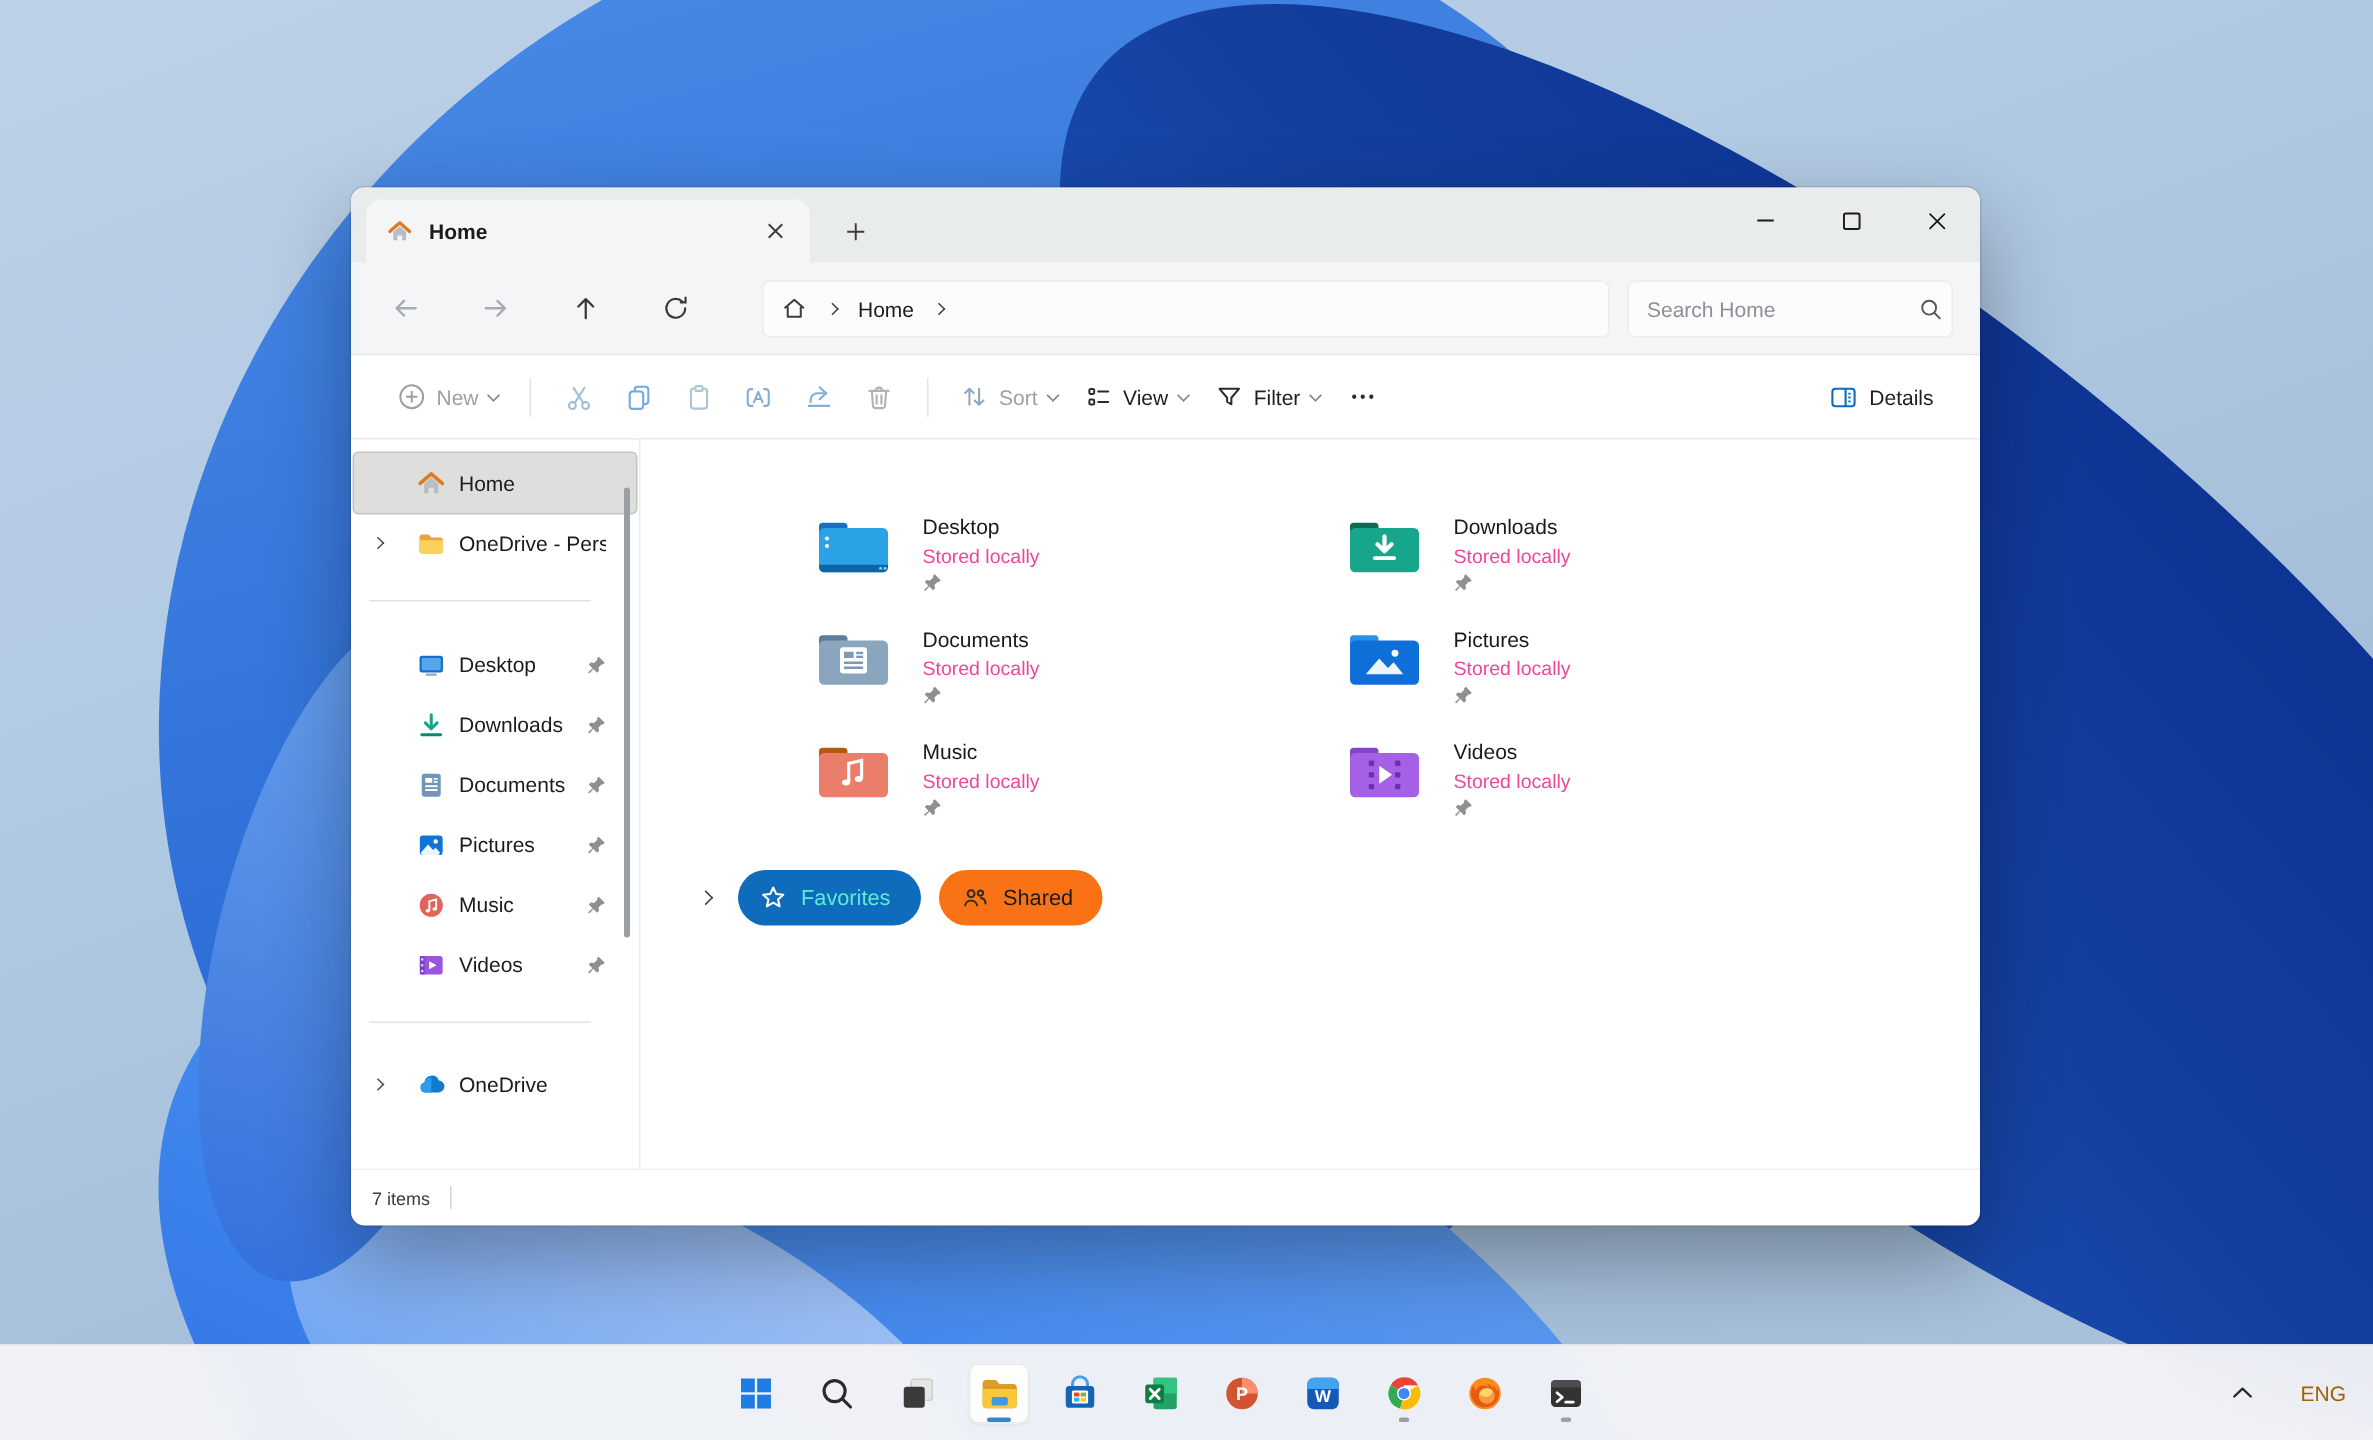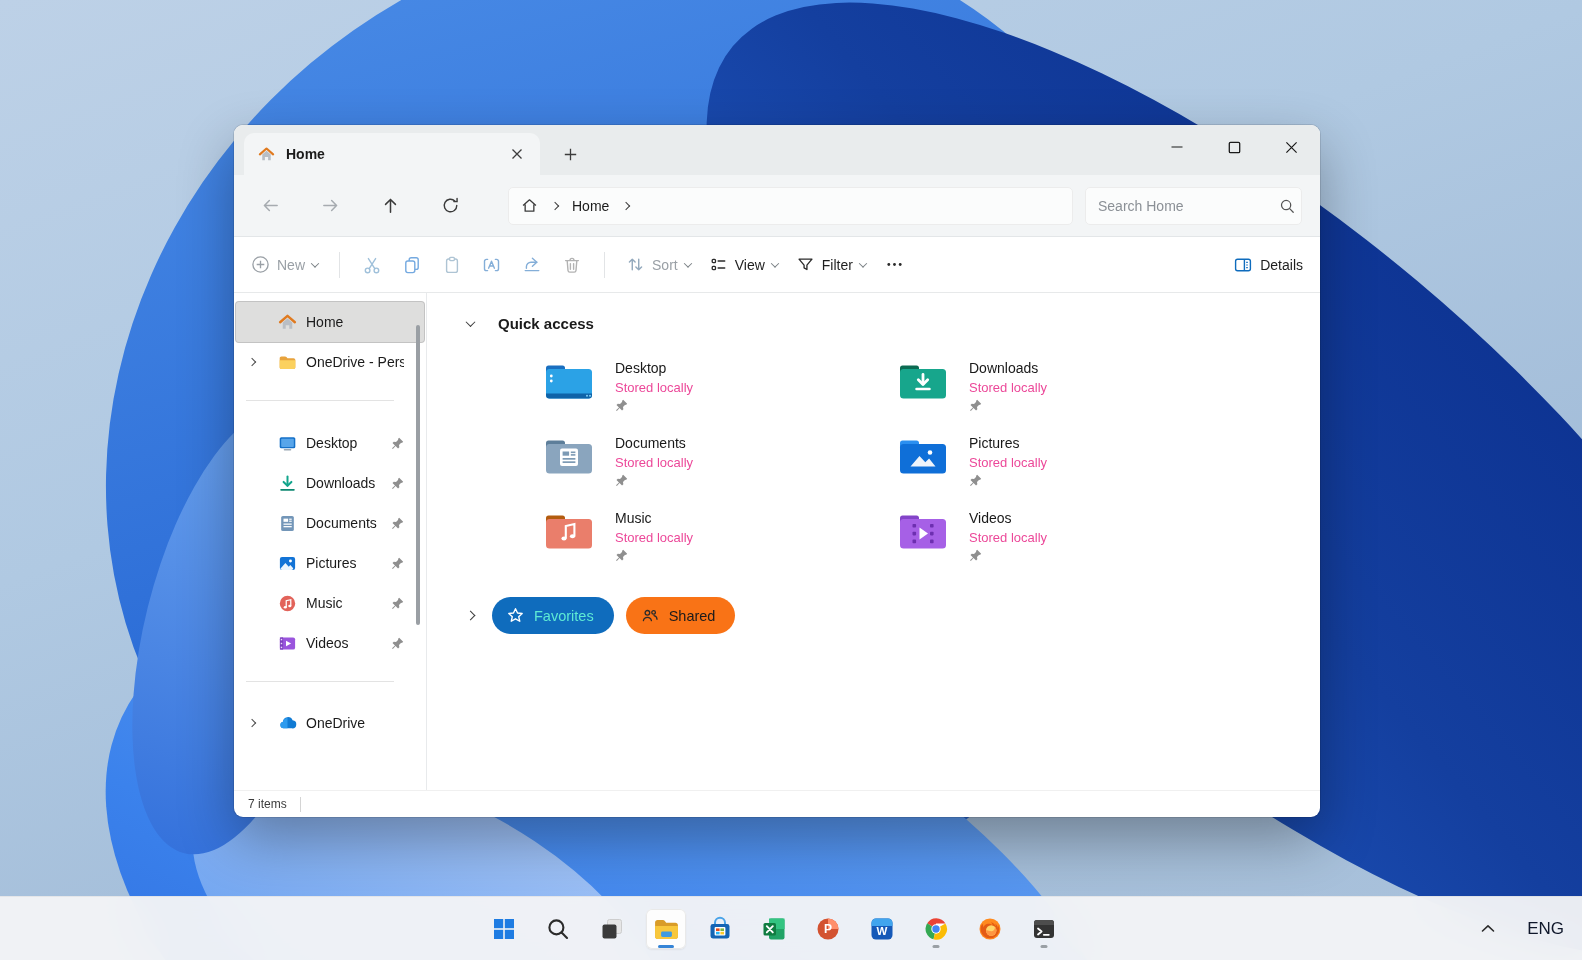--- a/index.html
+++ b/index.html
@@ -40,21 +40,21 @@
   .nav-btn:last-of-type{margin-right:0}
   .breadcrumb{flex:1;height:38px;margin-left:18px;background:#fbfcfc;border:1px solid #ececec;border-radius:5px;
     display:flex;align-items:center;padding:0 12px;font-size:14px;color:#1b1b1b}
   .crumb-sep{margin:0 14px}
   .searchbox{width:217px;height:38px;margin:0 18px 0 12px;background:#fbfcfc;border:1px solid #ececec;border-radius:5px;
     display:flex;align-items:center;padding:0 10px 0 12px;flex:none}
   .searchbox input{border:0;outline:0;background:transparent;flex:1;font-size:14px;color:#1b1b1b}
   .searchbox input::placeholder{color:#8b9096}
 
   .toolbar{height:56px;background:#fff;border-bottom:1px solid #e7e9ea;display:flex;align-items:center;
-    padding:0 8px;flex:none}
+    padding:0 22px;flex:none}
   .tb-btn{display:flex;align-items:center;gap:7px;font-size:14px;color:#1f1f1f;border-radius:5px;padding:8px 9px;flex:none}
   .tb-btn.dis{color:#9aa0a6}
   .tb-icon-btn{width:40px;height:40px;display:flex;align-items:center;justify-content:center;border-radius:5px;flex:none}
   .tb-sep{width:1px;height:26px;background:#e2e4e6;margin:0 12px;flex:none}
   .chev{display:inline-block;width:7px;height:7px;border-right:1.5px solid #7a8085;border-bottom:1.5px solid #7a8085}
   .chev-d{transform:rotate(45deg) translate(-1px,-1px)}
   .chev-r{transform:rotate(-45deg)}
   .chev.dark{border-color:#3c3c3c}
   .chev.small{width:6px;height:6px}
 
@@ -79,34 +79,34 @@
   .tile-txt{display:flex;flex-direction:column}
   .tile-name{font-size:14px;color:#191919}
   .tile-sub{font-size:13px;color:#ec4899;margin-top:4px}
   .tile-pin{margin-top:4px}
   .pillrow{display:flex;align-items:center;margin-top:25px;padding-left:40px}
   .pills{display:flex;gap:12px;margin-left:18px}
   .pill{height:37px;border-radius:19px;display:flex;align-items:center;gap:10px;padding:0 20px 0 15px;font-size:14.5px}
   .pill.active{background:#0f6cbd;color:#5eead4}
   .pill.idle{background:#f97316;color:#1b1b1b}
 
-  .statusbar{height:27px;border-top:1px solid #f0f0f0;display:flex;align-items:center;padding-left:14px;flex:none}
+  .statusbar{height:38px;border-top:1px solid #f0f0f0;display:flex;align-items:center;padding-left:14px;flex:none}
   .status-count{font-size:12px;color:#3c3c3c}
   .status-sep{width:1px;height:15px;background:#d4d4d4;margin-left:13px}
 
   
   .taskbar{position:absolute;left:0;right:0;bottom:0;height:64px;background:rgba(242,244,246,.96);
     border-top:1px solid rgba(0,0,0,.05);backdrop-filter:blur(18px)}
   .task-icons{position:absolute;left:484px;top:50%;transform:translateY(-50%);display:flex;gap:14px}
   .task-btn{width:40px;height:40px;border-radius:6px;display:flex;align-items:center;justify-content:center;position:relative}
   .task-btn.active{background:#fdfdfd;box-shadow:inset 0 0 0 1px #e9e9e9,0 1px 2px rgba(0,0,0,.06)}
   .run-dash{position:absolute;bottom:1px;left:50%;transform:translateX(-50%);width:7px;height:3px;border-radius:2px;background:#9aa0a5}
   .run-dash.wide{width:16px;background:#3584d6}
   .tray{position:absolute;right:18px;top:0;height:100%;display:flex;align-items:center;gap:32px}
-  .tray-lang{font-size:17px;color:#0f172a}
+  .tray-lang{font-size:14px;color:#a16207}
   svg{display:block}
 </style>
 </head>
 <body>
 
 <div class="wallpaper">
   <div class="petal p-mid"></div>
   <div class="petal p-navy"></div>
   <div class="petal p-bright"></div>
   <div class="petal p-rim"></div>
@@ -449,24 +449,20 @@
             </svg>
         </span>
         <span class="side-label">OneDrive</span>
       </div>
 
       <div class="side-scroll"></div>
     </div>
 
     <div class="content">
 
-      <div class="qa-header">
-        <span class="chev chev-d dark"></span>
-        <span class="qa-title">Quick access</span>
-      </div>
 
       <div class="tiles">
 
         <div class="tile">
           <svg width="48" height="40" viewBox="0 0 48 40">
               <rect x="1" y="5.5" width="19" height="9" rx="2.5" fill="#1a6fc0"></rect>
               <rect x="1" y="9" width="46" height="29.5" rx="3.5" fill="#2ba2e6"></rect>
               <path d="M1 33.5h46v1.5a3.5 3.5 0 0 1-3.5 3.5h-39A3.5 3.5 0 0 1 1 35Z" fill="#0f63a8"></path>
               <circle cx="6.3" cy="16" r="1.4" fill="#fff"></circle>
               <circle cx="6.3" cy="21" r="1.4" fill="#fff"></circle>

